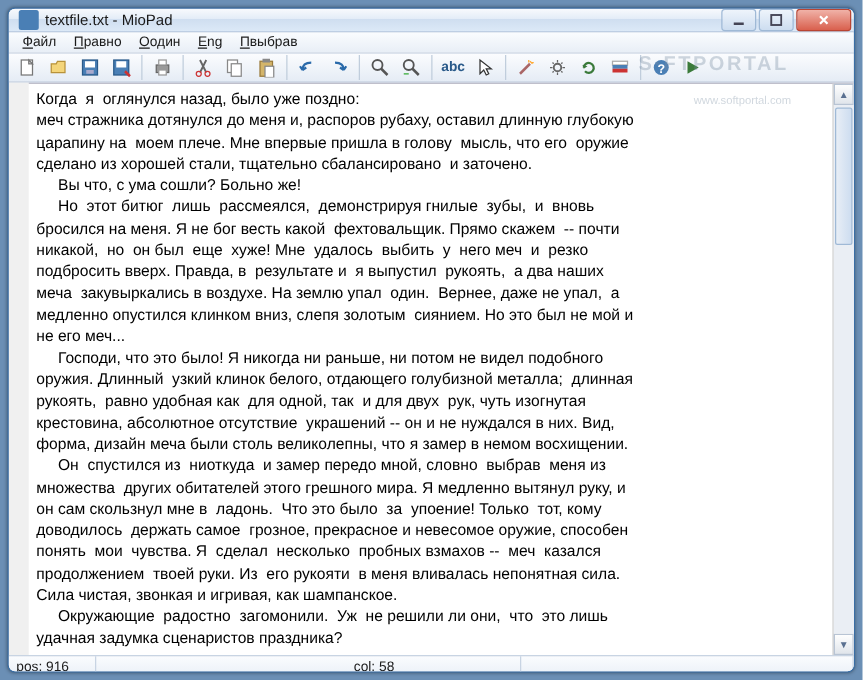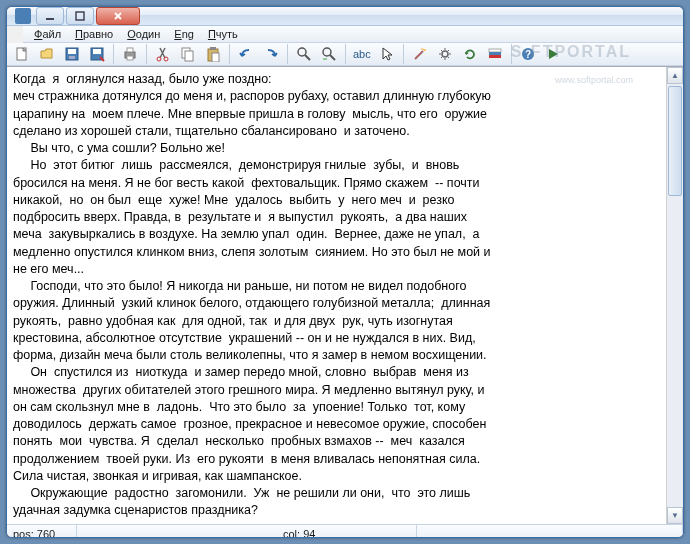--- a/index.html
+++ b/index.html
@@ -5,50 +5,51 @@
 * { margin: 0; padding: 0; box-sizing: border-box; font-family: Tahoma, Arial, sans-serif; }
 body { background: #6b8fb5; width: 690px; height: 544px; overflow: hidden; padding: 6px; }
 .window { width: 678px; height: 532px; background: #f0f0f0; border: 1px solid #3a6ea5; border-radius: 6px; display: flex; flex-direction: column; overflow: hidden; box-shadow: 0 0 3px rgba(0,0,0,0.4); }
 .titlebar { height: 28px; background: linear-gradient(to bottom, #f8fafd 0%, #e3ecf7 45%, #cfdef0 46%, #dce9f7 100%); display: flex; align-items: center; padding: 0 2px 0 8px; border-bottom: 1px solid #b0c4de; }
 .titlebar-icon { width: 16px; height: 16px; margin-right: 5px; background: #4a7fb5; border-radius: 2px; }
 .titlebar-text { flex: 1; font-size: 12px; color: #1a1a1a; }
 .win-buttons { display: flex; gap: 2px; }
 .win-btn { width: 28px; height: 18px; border-radius: 3px; display: flex; align-items: center; justify-content: center; font-size: 10px; color: #444; }
 .win-min, .win-max { background: linear-gradient(to bottom, #eef4fb, #cdddf0); border: 1px solid #9fb9d6; }
 .win-close { background: linear-gradient(to bottom, #f0b2a8, #d9604e); border: 1px solid #b94533; color: #fff; width: 44px; }
-.menubar { height: 22px; background: linear-gradient(to bottom, #fafcfe, #e8eef6); display: flex; align-items: flex-start; padding: 0 4px; border-bottom: 1px solid #c8d4e3; font-size: 11px; margin-left: 16px; }
+.menubar { height: 22px; background: linear-gradient(to bottom, #fafcfe, #e8eef6); display: flex; align-items: flex-start; padding: 0 4px; border-bottom: 1px solid #c8d4e3; font-size: 11px; }
 .menu-item { padding: 2px 7px; color: #1a1a1a; cursor: default; }
 .menu-item u { text-decoration: underline; }
 .toolbar { height: 30px; background: linear-gradient(to bottom, #fbfcfe, #e5ecf5); display: flex; align-items: center; padding: 0 4px; gap: 3px; border-bottom: 1px solid #c8d4e3; position: relative; }
 .tb-btn { width: 22px; height: 22px; display: flex; align-items: center; justify-content: center; border-radius: 2px; cursor: default; }
 .tb-sep { width: 1px; height: 20px; background: #c0cddc; margin: 0 2px; }
-.tb-lbl { font-size: 11px; font-weight: normal; color: #2a5a8a; padding: 0 2px; }
+.tb-lbl { font-size: 11px; font-weight: bold; color: #2a5a8a; padding: 0 2px; }
 .watermark { position: absolute; right: 52px; top: 0; font-size: 16px; letter-spacing: 2px; color: rgba(120,140,160,0.35); font-weight: bold; font-family: Arial; pointer-events: none; }
 .watermark-sub { position: absolute; right: 50px; top: 32px; font-size: 9px; color: rgba(120,140,160,0.35); pointer-events: none; }
-.editor-wrap { flex: 1; display: flex; background: #fff; border-top: 1px solid #aab; }
+.editor-wrap { flex: 1; display: flex; background: #fff; border-top: 1px solid #aab; margin-left: 16px; }
 .editor { flex: 1; padding: 4px 6px; font-size: 12.5px; line-height: 1.38; color: #000; overflow: hidden; white-space: pre-wrap; font-family: Arial, sans-serif; }
 .scrollbar { width: 17px; background: #f0f0f0; border-left: 1px solid #d0d0d0; display: flex; flex-direction: column; }
 .sb-btn { height: 17px; background: linear-gradient(to bottom, #fefefe, #e0e5eb); border: 1px solid #b8c4d4; display: flex; align-items: center; justify-content: center; font-size: 8px; color: #5a7090; }
 .sb-track { flex: 1; background: #eaeef4; position: relative; }
 .sb-thumb { position: absolute; top: 2px; left: 1px; right: 1px; height: 110px; background: linear-gradient(to right, #e8eef6, #cdddf0); border: 1px solid #9fb9d6; border-radius: 2px; }
 .statusbar { height: 22px; background: linear-gradient(to bottom, #fafcfe, #e5ecf5); display: flex; align-items: stretch; font-size: 11px; border-top: 1px solid #c8d4e3; }
 .sb-cell { padding: 3px 6px; border-right: 1px solid #c8d4e3; color: #1a1a1a; white-space: nowrap; }
 .sb-cell.w1 { width: 70px; }
 .sb-cell.w2 { width: 100px; margin-top: 13px; }
 .sb-cell.w3 { width: 140px; }
 .sb-cell.flex { flex: 1; }
 .sb-cell.last { border-right: none; overflow: hidden; }
 svg { display: block; }
 </style>
 </head>
 <body>
 
 <div class="window">
   <div class="titlebar">
     <div class="titlebar-icon"></div>
+    <div class="titlebar-text">textfile.txt - MioPad</div>
     <div class="win-buttons">
       <div class="win-btn win-min">
           <svg width="10" height="10">
             <rect x="1" y="7" width="8" height="2" fill="#445"></rect>
           </svg>
         </div>
       <div class="win-btn win-max">
           <svg width="10" height="10">
             <rect x="1" y="1" width="8" height="8" fill="none" stroke="#445" stroke-width="1.5"></rect>
           </svg>
@@ -59,21 +60,21 @@
           </svg>
         </div>
     </div>
   </div>
 
   <div class="menubar">
     <div class="menu-item"><u>Ф</u><span>айл</span></div>
     <div class="menu-item"><u>П</u><span>равно</span></div>
     <div class="menu-item"><u>О</u><span>один</span></div>
     <div class="menu-item"><u>E</u><span>ng</span></div>
-    <div class="menu-item"><u>П</u><span>чуть</span></div>
+    <div class="menu-item"><u>П</u><span>выбрав</span></div>
   </div>
 
   <div class="toolbar">
     <div class="tb-btn">
         <svg width="16" height="16">
           <rect x="3" y="2" width="9" height="12" fill="#fff" stroke="#777"></rect>
           <path d="M9 2 L12 5 L9 5 Z" fill="#ddd" stroke="#777"></path>
         </svg>
       </div>
     <div class="tb-btn">
@@ -228,19 +229,19 @@
     <div class="scrollbar">
       <div class="sb-btn">▲</div>
       <div class="sb-track">
         <div class="sb-thumb"></div>
       </div>
       <div class="sb-btn">▼</div>
     </div>
   </div>
 
   <div class="statusbar">
-    <div class="sb-cell w1"><span>pos:</span> <span>760</span></div>
+    <div class="sb-cell w1"><span>pos:</span> <span>916</span></div>
     <div class="sb-cell w2"><span>parg:</span> <span>10</span></div>
     <div class="sb-cell w2"><span>parg:</span> <span>10</span></div>
-    <div class="sb-cell w3"><span>col:</span> <span>94</span></div>
+    <div class="sb-cell w3"><span>col:</span> <span>58</span></div>
     <div class="sb-cell flex"></div>
   </div>
 </div>
 
 </body></html>

